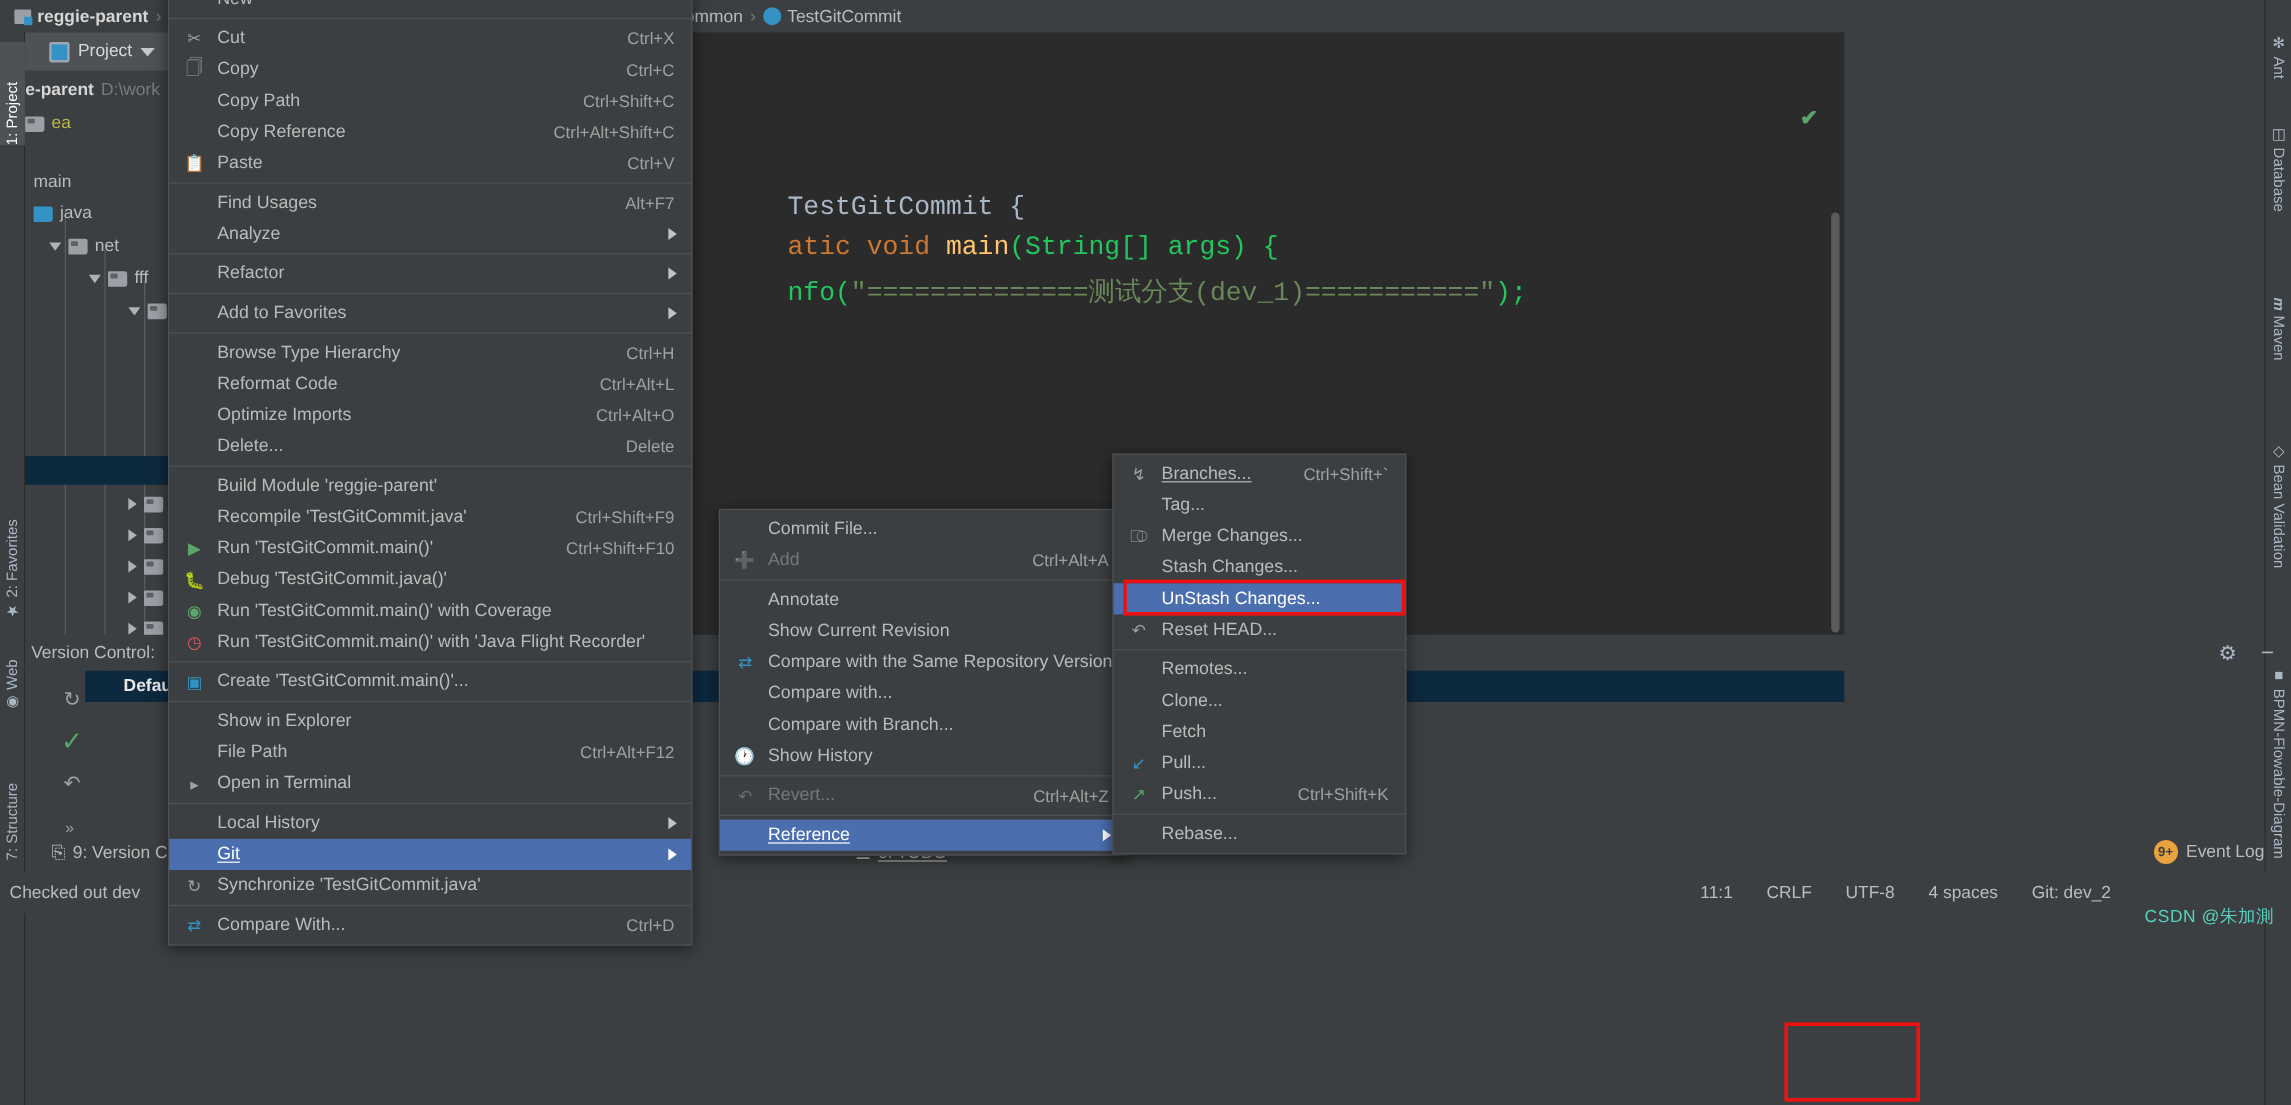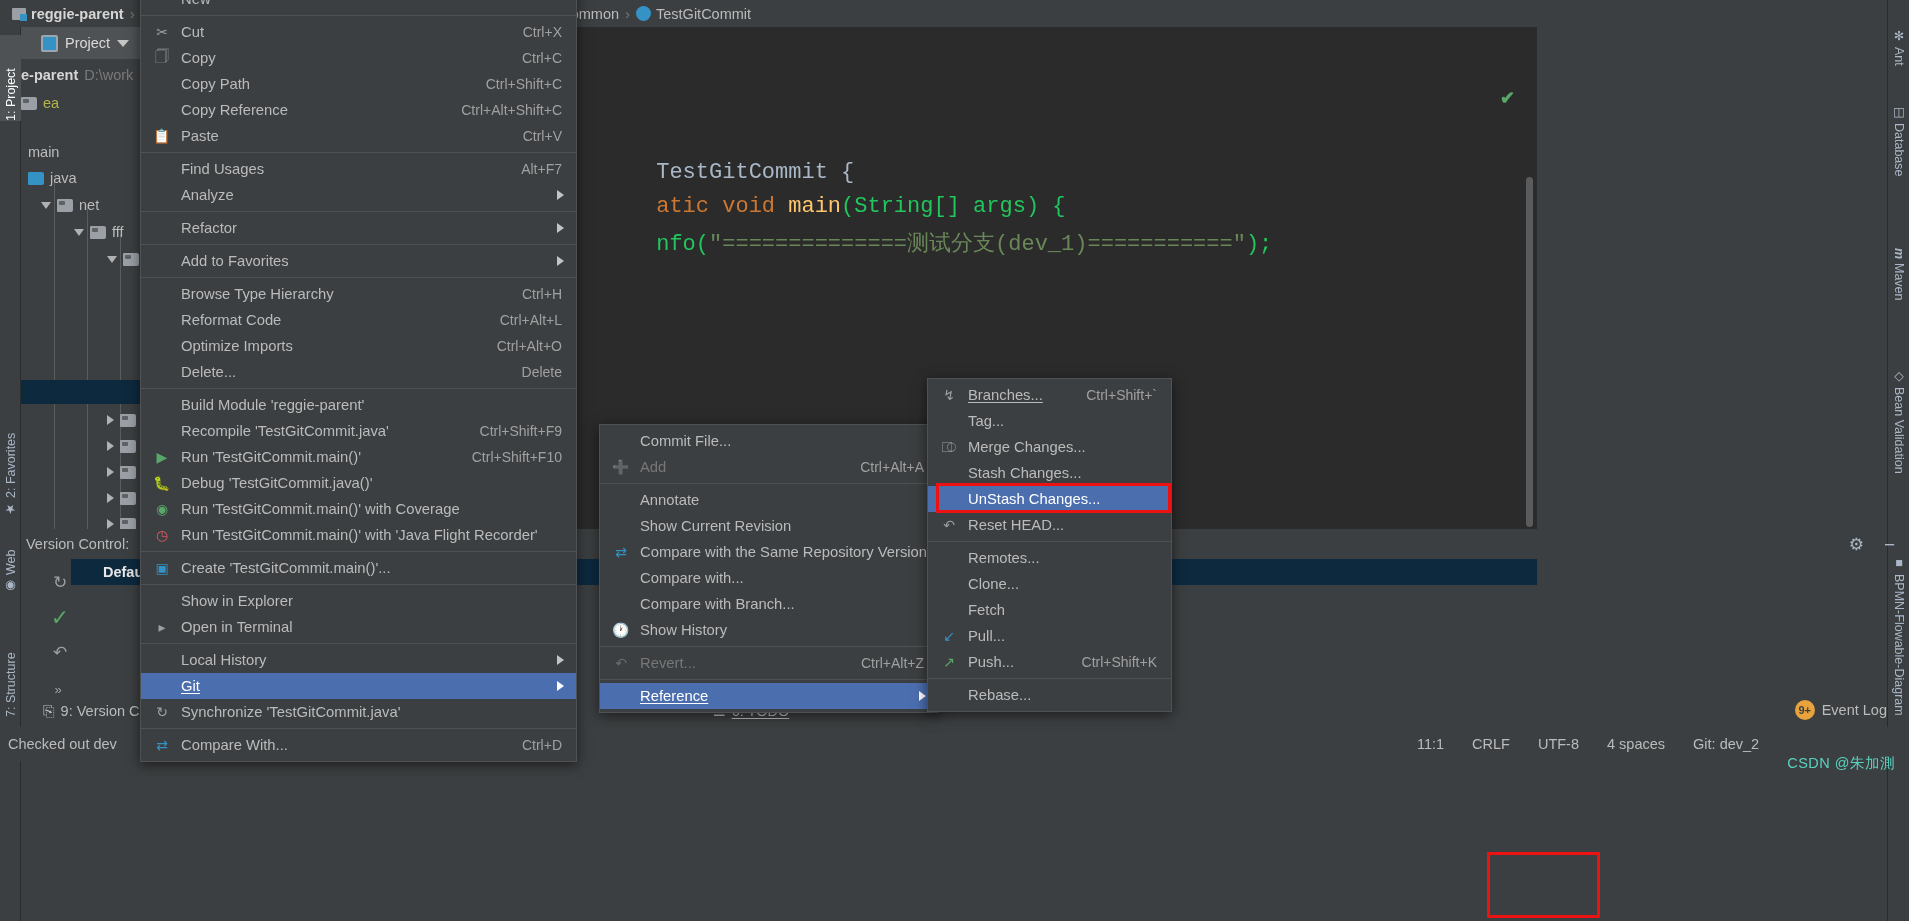--- a/index.html
+++ b/index.html
@@ -470,20 +470,24 @@
     <div class="msep"></div>
     <div class="mi">
         <span class="mico g-blue">▣</span>
         <span>Create 'TestGitCommit.main()'...</span>
       </div>
     <div class="msep"></div>
     <div class="mi">
         <span>Show in Explorer</span>
       </div>
     <div class="mi">
+        <span>File Path</span>
+        <span class="accel">Ctrl+Alt+F12</span>
+      </div>
+    <div class="mi">
         <span class="mico g-grey">▸</span>
         <span>Open in Terminal</span>
       </div>
     <div class="msep"></div>
     <div class="mi">
         <span>Local History</span>
         <span class="sub-arrow"></span>
       </div>
     <div class="mi sel">
         <span class="u">Git</span>

